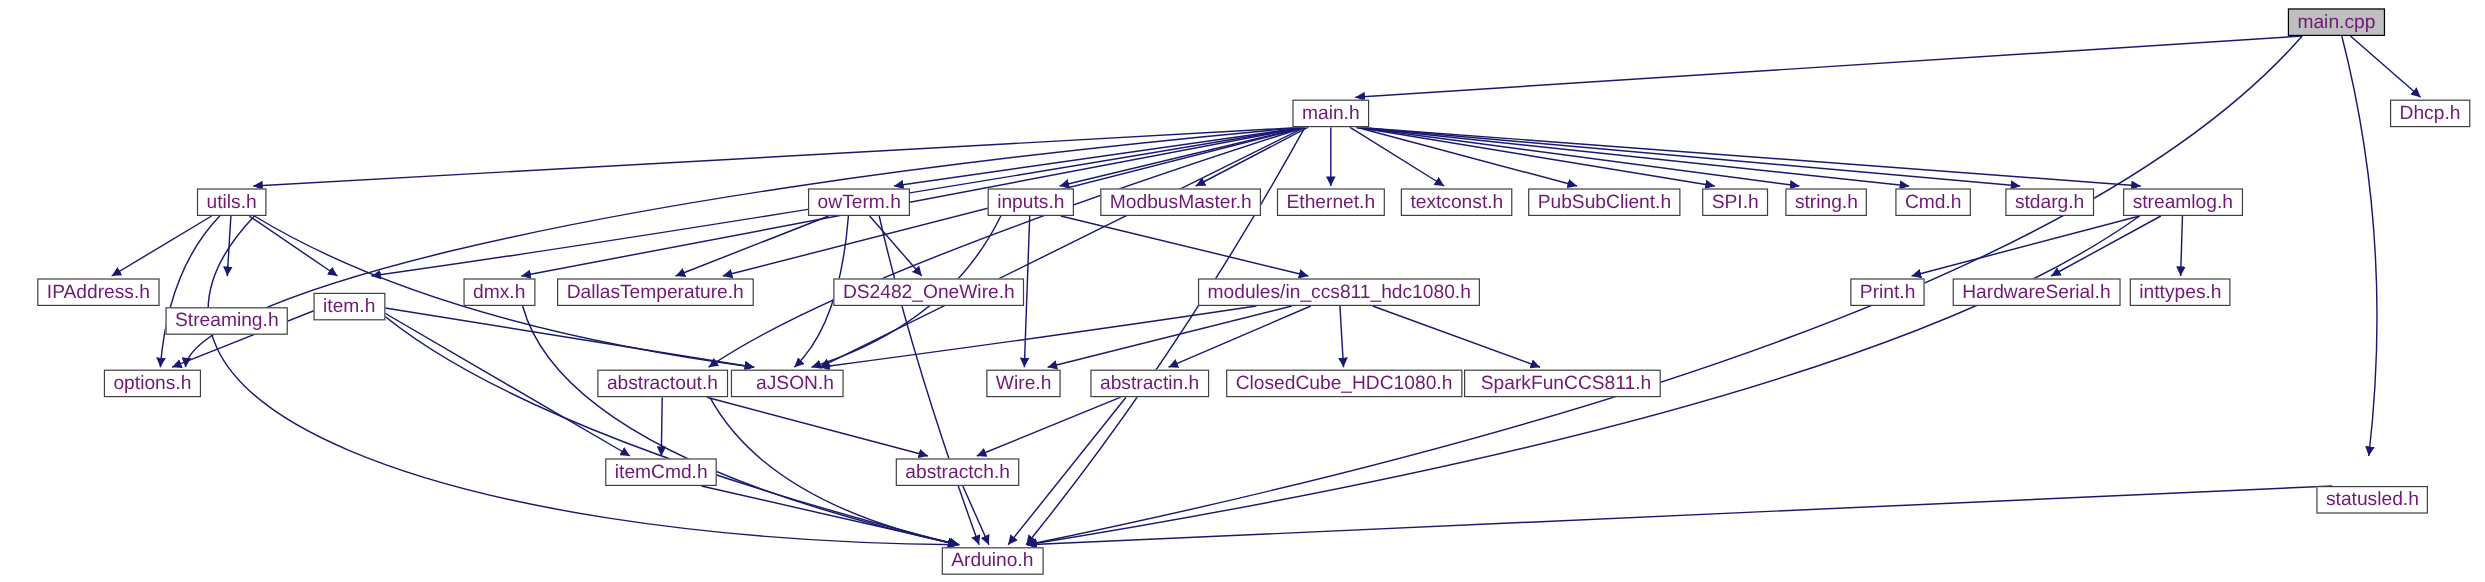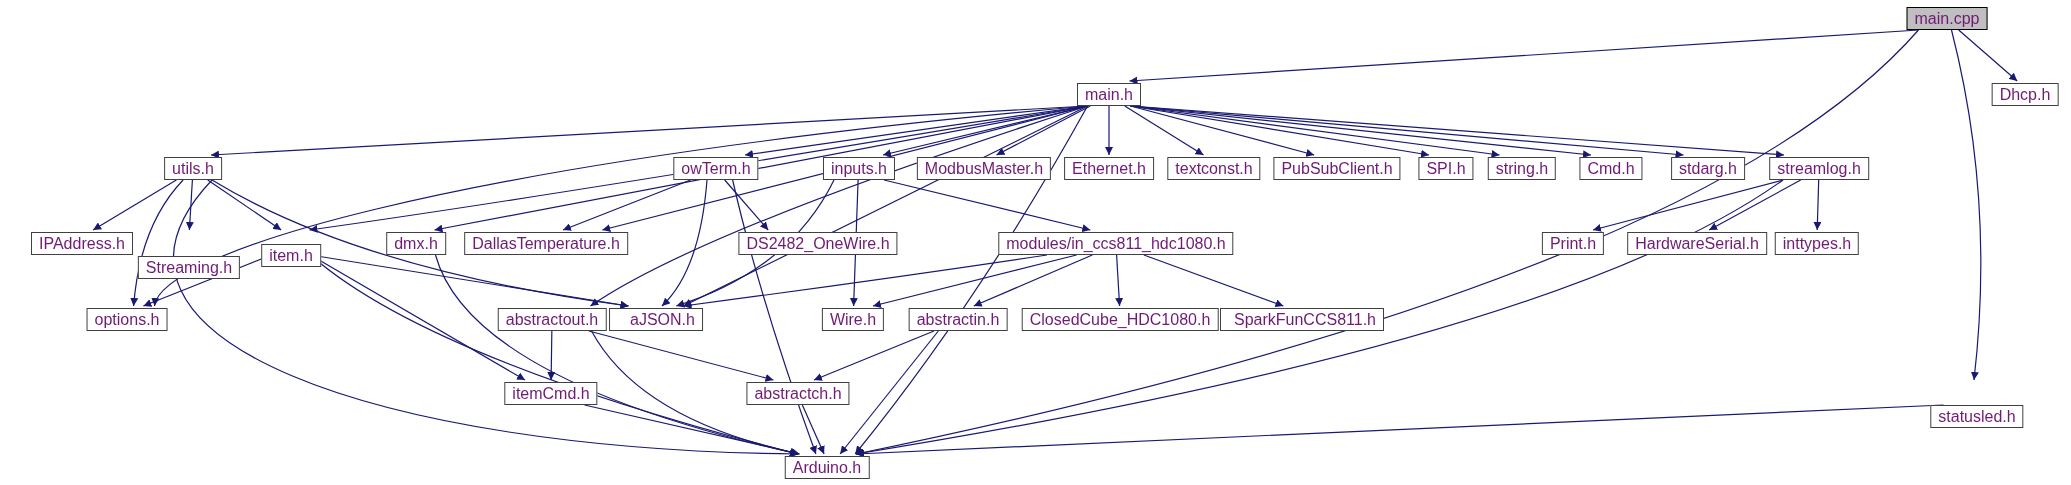--- a/index.html
+++ b/index.html
@@ -119,21 +119,21 @@
       <div class="node" style="left: 1446px; top: 157px; background: rgb(255, 255, 255);">SPI.h</div>
       <div class="node" style="left: 1522px; top: 157px; background: rgb(255, 255, 255);">string.h</div>
       <div class="node" style="left: 1611px; top: 157px; background: rgb(255, 255, 255);">Cmd.h</div>
       <div class="node" style="left: 1708px; top: 157px; background: rgb(255, 255, 255);">stdarg.h</div>
       <div class="node" style="left: 1819px; top: 157px; background: rgb(255, 255, 255);">streamlog.h</div>
       <div class="node" style="left: 82px; top: 232px; background: rgb(255, 255, 255);">IPAddress.h</div>
       <div class="node" style="left: 189px; top: 224px; background: rgb(255, 255, 255); margin-top: 32px;">Streaming.h</div>
       <div class="node" style="left: 291px; top: 244px; background: rgb(255, 255, 255);">item.h</div>
       <div class="node" style="left: 416px; top: 232px; background: rgb(255, 255, 255);">dmx.h</div>
       <div class="node" style="left: 546px; top: 232px; background: rgb(255, 255, 255);">DallasTemperature.h</div>
-      <div class="node" style="left: 774px; top: 232px; background: rgb(255, 255, 255); margin-left: 44px;">DS2482_OneWire.h</div>
+      <div class="node" style="left: 774px; top: 232px; background: rgb(255, 255, 255);">DS2482_OneWire.h</div>
       <div class="node" style="left: 1116px; top: 232px; background: rgb(255, 255, 255);">modules/in_ccs811_hdc1080.h</div>
       <div class="node" style="left: 1573px; top: 232px; background: rgb(255, 255, 255);">Print.h</div>
       <div class="node" style="left: 1697px; top: 232px; background: rgb(255, 255, 255);">HardwareSerial.h</div>
       <div class="node" style="left: 1817px; top: 232px; background: rgb(255, 255, 255);">inttypes.h</div>
       <div class="node" style="left: 127px; top: 308px; background: rgb(255, 255, 255);">options.h</div>
       <div class="node" style="left: 552px; top: 308px; background: rgb(255, 255, 255);">abstractout.h</div>
       <div class="node" style="left: 656px; top: 308px; background: rgb(255, 255, 255); padding-left: 20px;">aJSON.h</div>
       <div class="node" style="left: 853px; top: 308px; background: rgb(255, 255, 255);">Wire.h</div>
       <div class="node" style="left: 958px; top: 308px; background: rgb(255, 255, 255);">abstractin.h</div>
       <div class="node" style="left: 1120px; top: 308px; background: rgb(255, 255, 255);">ClosedCube_HDC1080.h</div>

